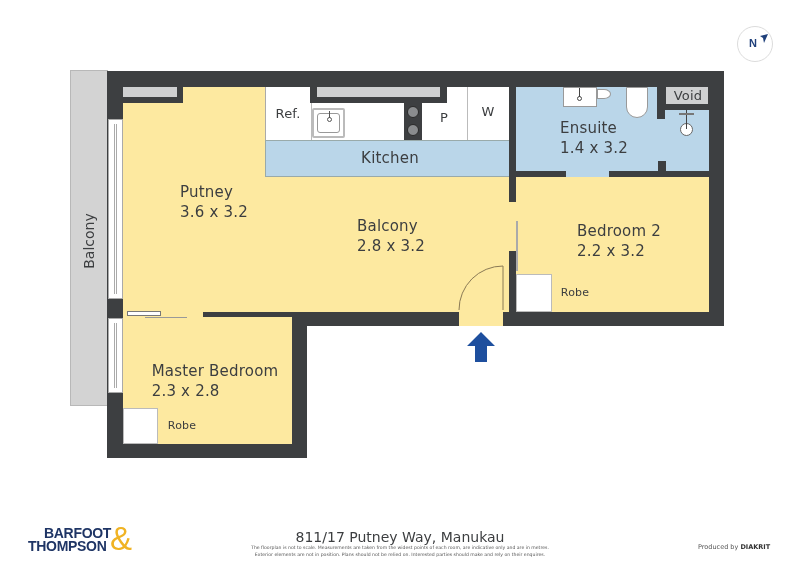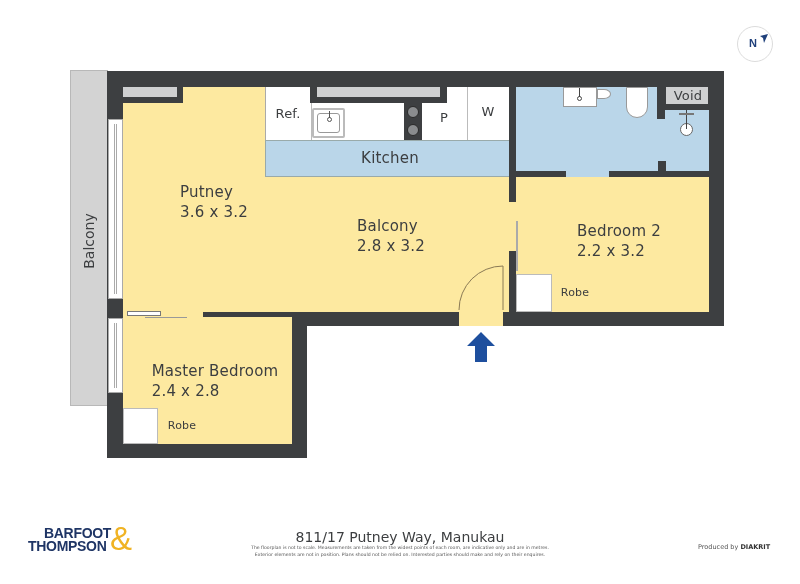--- a/index.html
+++ b/index.html
@@ -114,27 +114,31 @@
     <span class="line">Putney</span>
     <span class="line">3.6 x 3.2</span>
   </div>
   <div class="label" style="left:391px; top:236px;">
     <span class="line">Balcony</span>
     <span class="line">2.8 x 3.2</span>
   </div>
   <div class="label" style="left:390px; top:158px;">
     <span class="line">Kitchen</span>
   </div>
+  <div class="label" style="left:594px; top:138px;">
+    <span class="line">Ensuite</span>
+    <span class="line">1.4 x 3.2</span>
+  </div>
   <div class="label" style="left:619px; top:241px;">
     <span class="line">Bedroom 2</span>
     <span class="line">2.2 x 3.2</span>
   </div>
   <div class="label" style="left:215px; top:381px;">
     <span class="line">Master Bedroom</span>
-    <span class="line">2.4 x 2.8</span>
+    <span class="line">2.3 x 2.8</span>
   </div>
 
   <div class="label small-label" style="left:288px; top:114px;">Ref.</div>
   <div class="label small-label" style="left:444px; top:118px;">P</div>
   <div class="label small-label" style="left:488px; top:112px;">W</div>
   <div class="label small-label" style="left:688px; top:96px;">Void</div>
   <div class="label robe-label" style="left:141px; top:426px;">Robe</div>
   <div class="label robe-label" style="left:534px; top:293px;">Robe</div>
 
   <div>

